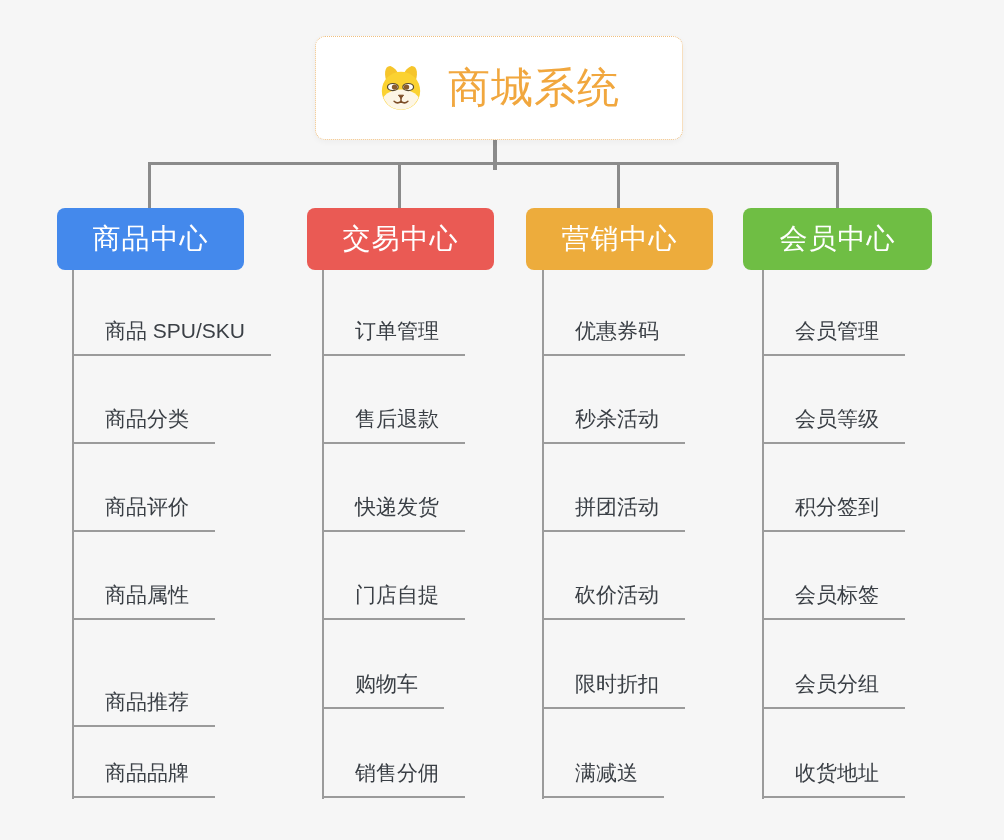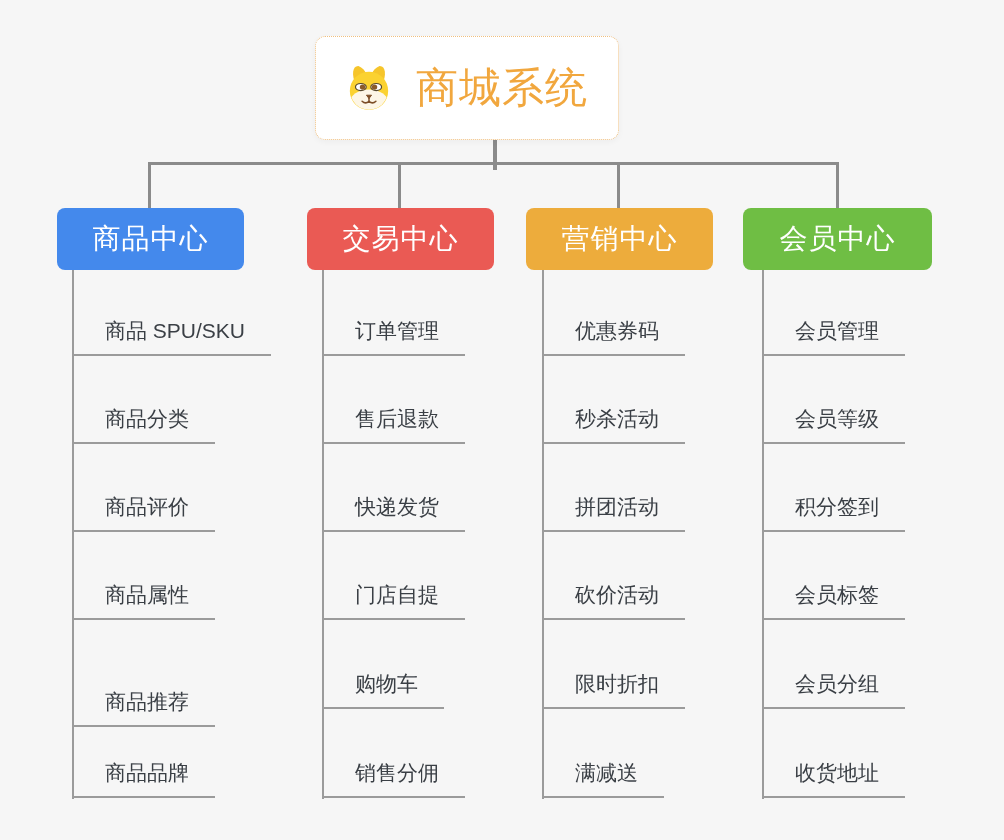--- a/index.html
+++ b/index.html
@@ -15,21 +15,21 @@
     background: #f6f6f6;
   }
   
   .cline { position: absolute; background: #8b8b8b; }
   .sline { position: absolute; background: #9b9b9b; }
 
   
   .root {
     position: absolute;
     left: 315px; top: 36px;
-    width: 304px; height: 104px;
+    width: 368px; height: 104px;
     background: #ffffff;
     border: 1px dotted #f0c080;
     border-radius: 10px;
     box-sizing: border-box;
     display: flex;
     align-items: center;
     justify-content: center;
     gap: 24px;
     box-shadow: 0 2px 6px rgba(0,0,0,0.04);
   }

